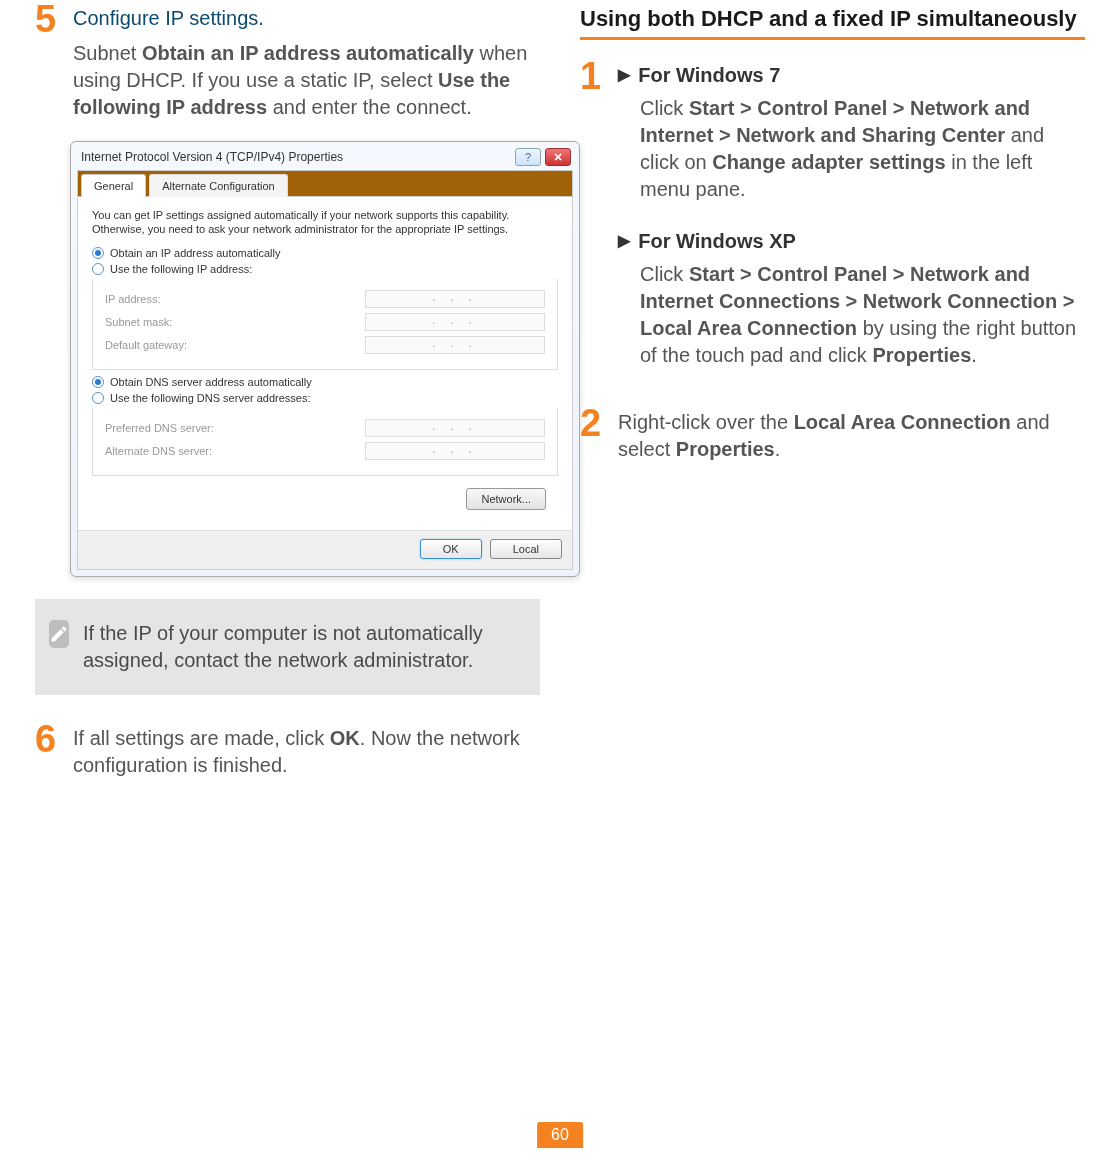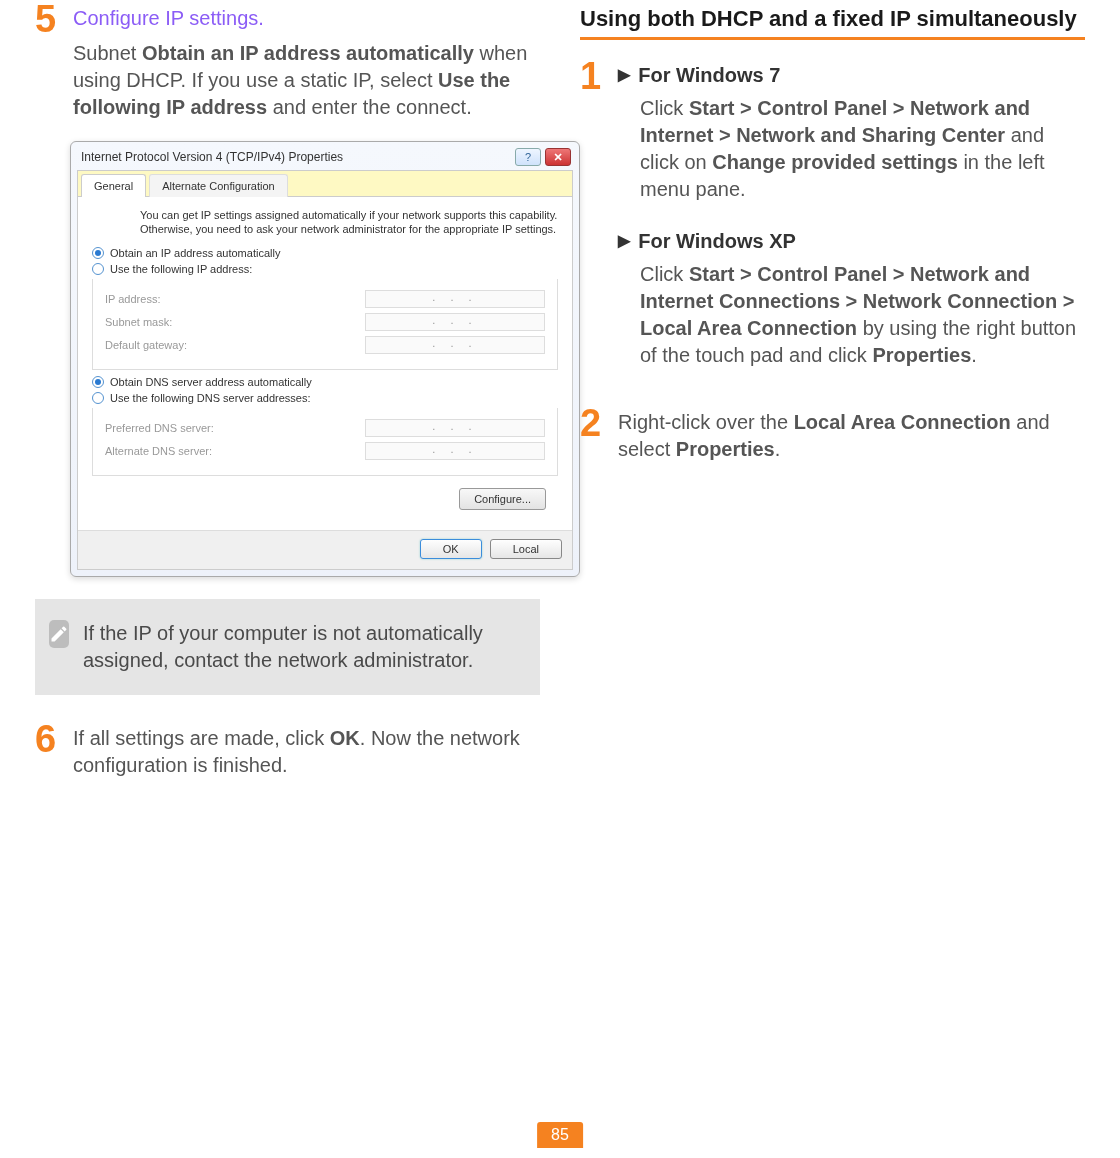--- a/index.html
+++ b/index.html
@@ -33,21 +33,21 @@
       margin-right: 10px;
       margin-top: -5px;
       min-width: 28px;
     }
     .step-body {
       flex: 1;
       line-height: 1.35;
       color: #555;
     }
     .heading-l {
-      color: #8b5cf6;
+      color: #0c4a6e;
     }
     .bold { font-weight: bold; }
     .dialog {
       margin: 20px 0 20px 35px;
       width: 510px;
       border: 1px solid #aaa;
       background: linear-gradient(#f5f8fd, #eef2fa);
       font-size: 12px;
       color: #333;
       box-shadow: 0 2px 6px rgba(0,0,0,0.15);
@@ -71,36 +71,36 @@
     .tbtn-close { background: linear-gradient(#e77,#c33); border:1px solid #933; color: #fff; font-weight: bold;}
     .dialog-body {
       background: #fff;
       margin: 0 6px 6px 6px;
       border: 1px solid #ccc;
       padding: 0;
     }
     .tabs {
       display: flex;
       border-bottom: 1px solid #ccc;
-      background: #fef9c3;
+      background: #a16207;
       font-size: 11px;
     }
     .tab {
       padding: 5px 12px;
       border: 1px solid #ccc;
       border-bottom: none;
       background: #fff;
       margin-bottom: -1px;
       margin-left: 3px;
       margin-top: 3px;
       border-radius: 3px 3px 0 0;
     }
     .tab.inactive { background: #f4f4f4; border-color: #ddd; }
     .dialog-inner { padding: 12px 14px 8px 14px; }
-    .desc-text { font-size: 11px; line-height: 1.25; margin-bottom: 10px; margin-left: 48px; }
+    .desc-text { font-size: 11px; line-height: 1.25; margin-bottom: 10px; }
     .radio-row { display: flex; align-items: center; gap: 6px; margin: 4px 0; font-size: 11px; }
     .radio-dot {
       width: 12px; height: 12px; border-radius: 50%;
       border: 1px solid #5593d0; display: flex; align-items: center; justify-content: center;
       background: #fff;
     }
     .radio-dot.selected::after {
       content: ''; width: 6px; height: 6px; border-radius: 50%; background: #2a7ad1;
     }
     .fields-box {
@@ -251,21 +251,21 @@
               <span>Preferred DNS server:</span>
               <span class="field-input">.   .   .</span>
             </div>
             <div class="field-row">
               <span>Alternate DNS server:</span>
               <span class="field-input">.   .   .</span>
             </div>
           </div>
 
           <div class="adv-row">
-            <div class="adv-btn">Configure...</div>
+            <div class="adv-btn">Network...</div>
           </div>
         </div>
         <div class="dialog-footer">
           <div class="dlg-btn primary">OK</div>
           <div class="dlg-btn">Local</div>
         </div>
       </div>
     </div>
 
     <div class="note-box">
@@ -292,21 +292,21 @@
 
     <div class="step">
       <div class="step-num">1</div>
       <div class="step-body">
         <div class="sub-item" style="margin-left:0">
           <div class="sub-head">
             <span class="arrow">▶</span>
             <span>For Windows 7</span>
           </div>
           <div class="sub-body">
-            <span>Click </span><span class="bold">Start &gt; Control Panel &gt; Network and Internet &gt; Network and Sharing Center</span><span> and click on </span><span class="bold">Change provided settings</span><span> in the left menu pane.</span>
+            <span>Click </span><span class="bold">Start &gt; Control Panel &gt; Network and Internet &gt; Network and Sharing Center</span><span> and click on </span><span class="bold">Change adapter settings</span><span> in the left menu pane.</span>
           </div>
         </div>
 
         <div class="sub-item" style="margin-left:0">
           <div class="sub-head">
             <span class="arrow">▶</span>
             <span>For Windows XP</span>
           </div>
           <div class="sub-body">
             <span>Click </span><span class="bold">Start &gt; Control Panel &gt; Network and Internet Connections &gt; Network Connection &gt; Local Area Connection</span><span> by using the right button of the touch pad and click </span><span class="bold">Properties</span><span>.</span>
@@ -317,14 +317,14 @@
 
     <div class="step">
       <div class="step-num">2</div>
       <div class="step-body">
         <span>Right-click over the </span><span class="bold">Local Area Connection</span><span> and select </span><span class="bold">Properties</span><span>.</span>
       </div>
     </div>
   </div>
 </div>
 
-<div class="page-num">85</div>
+<div class="page-num">60</div>
 </div>
 
 </body></html>

